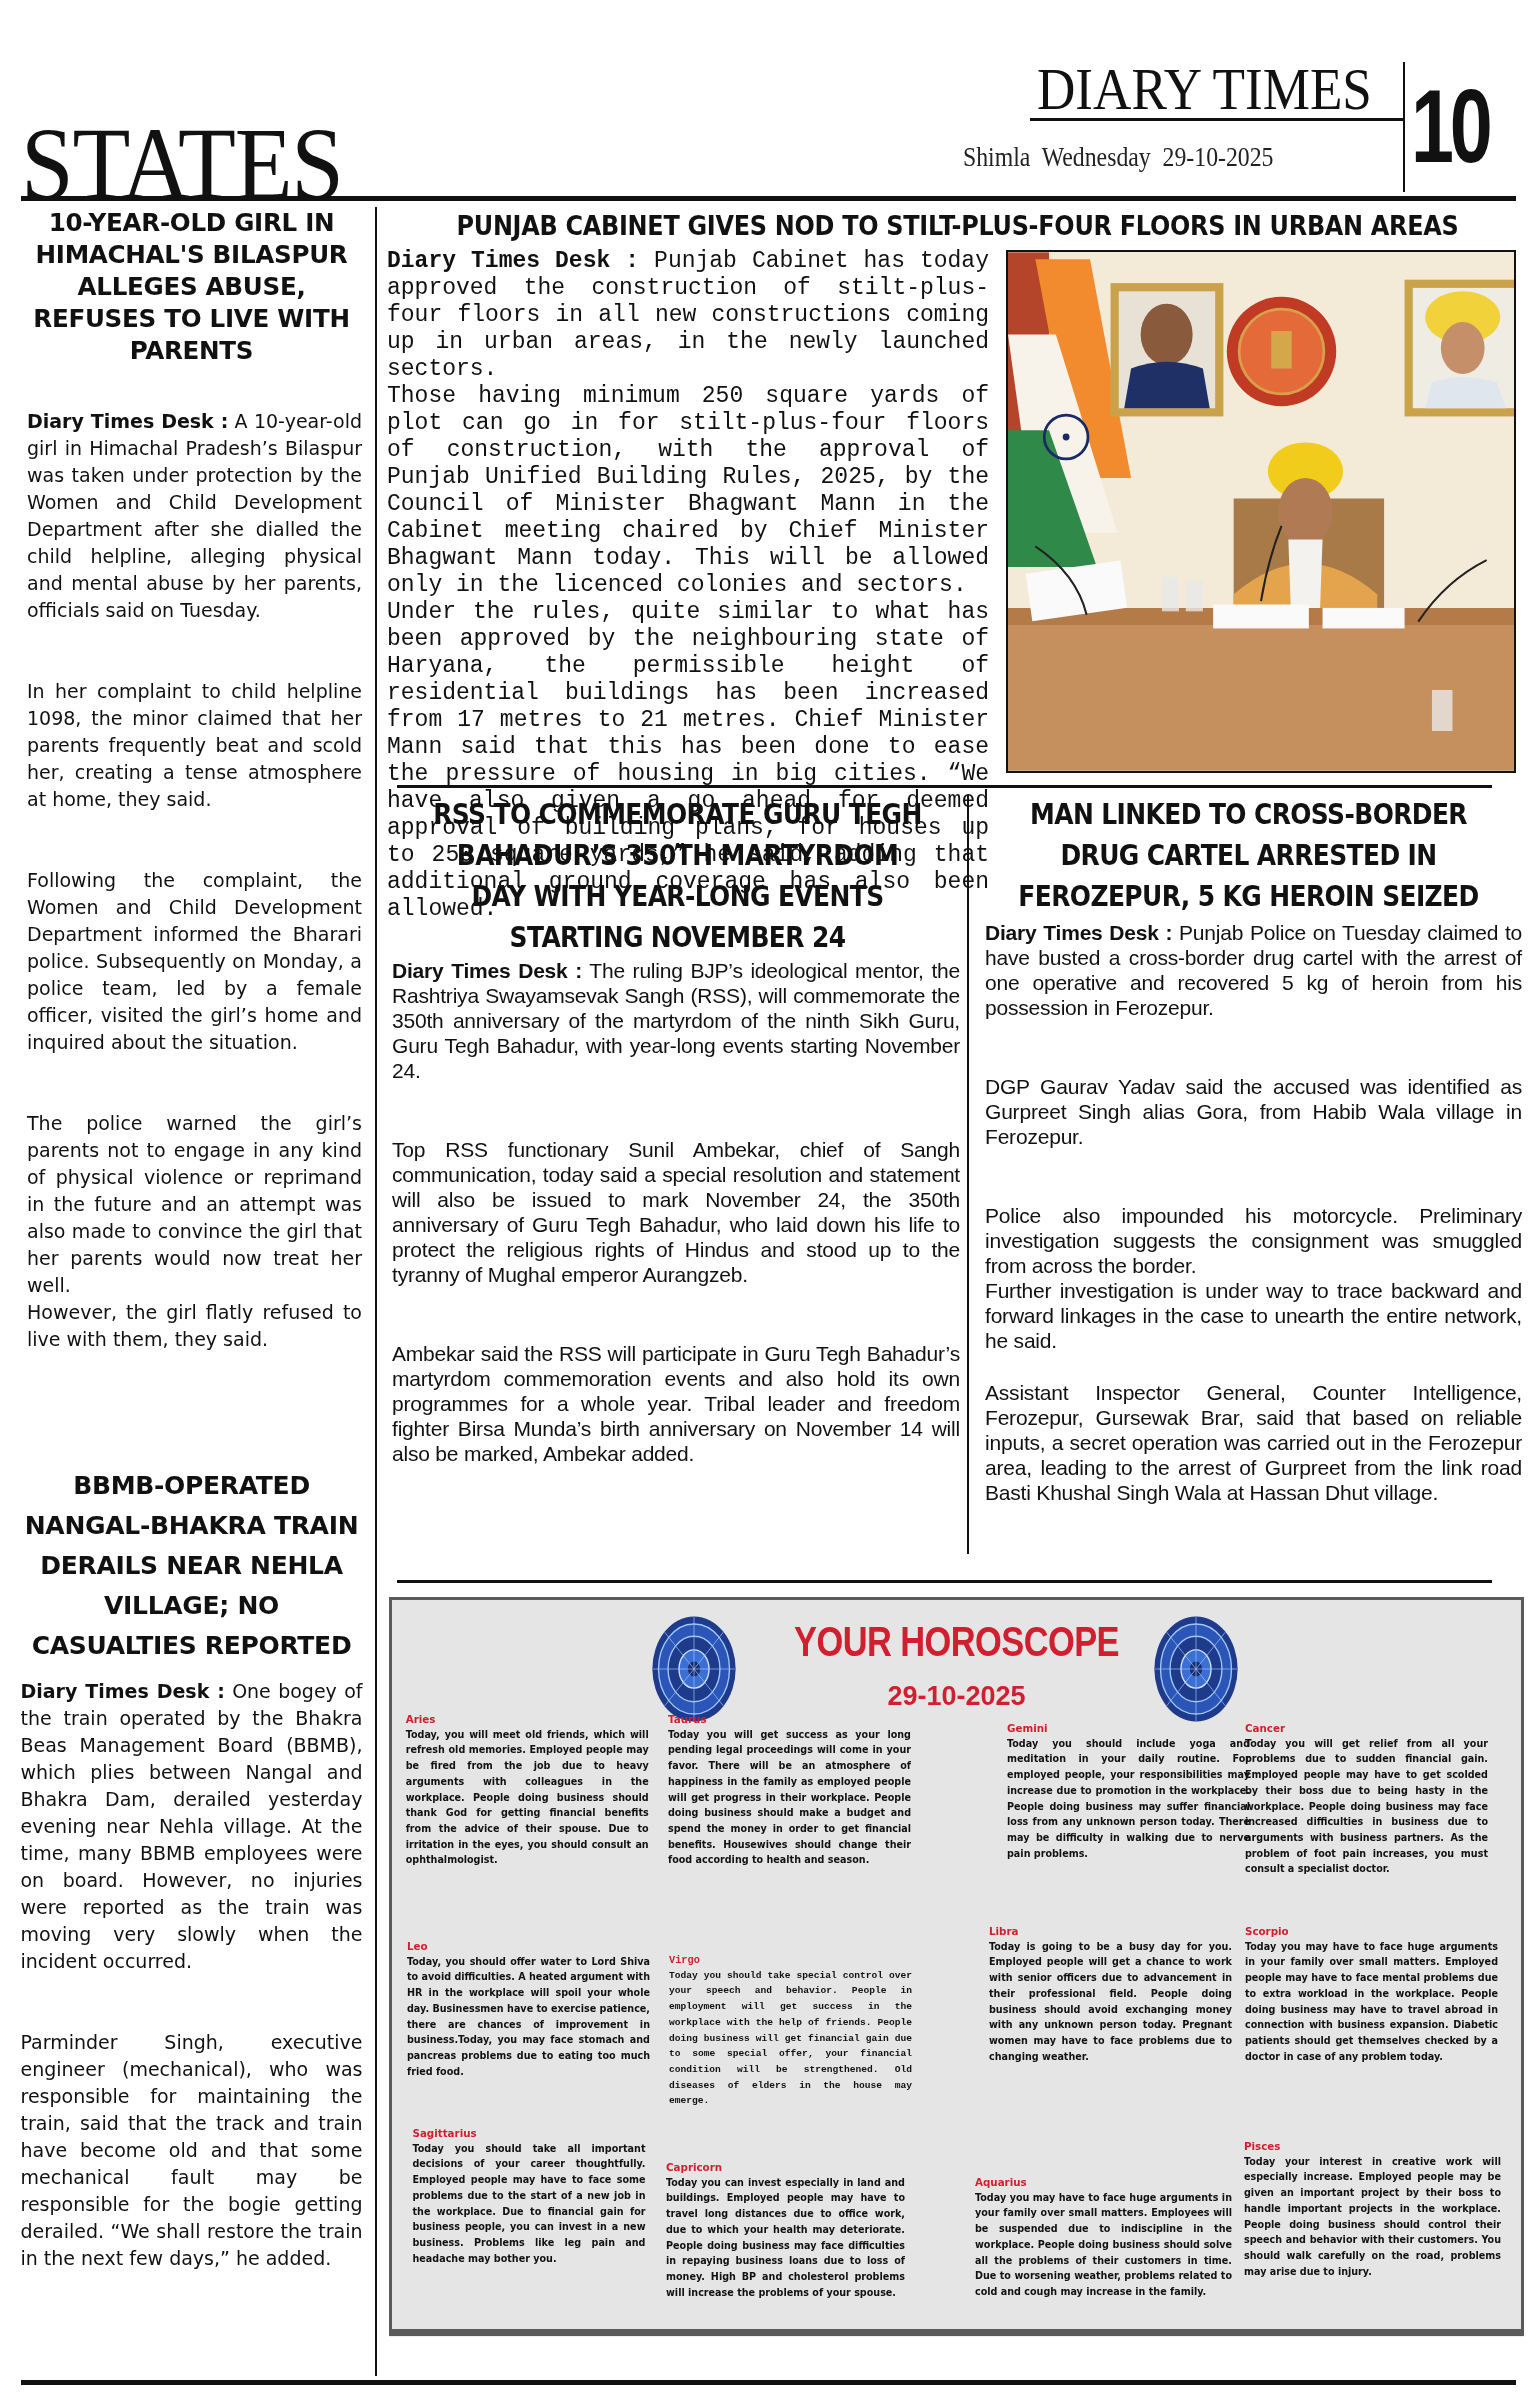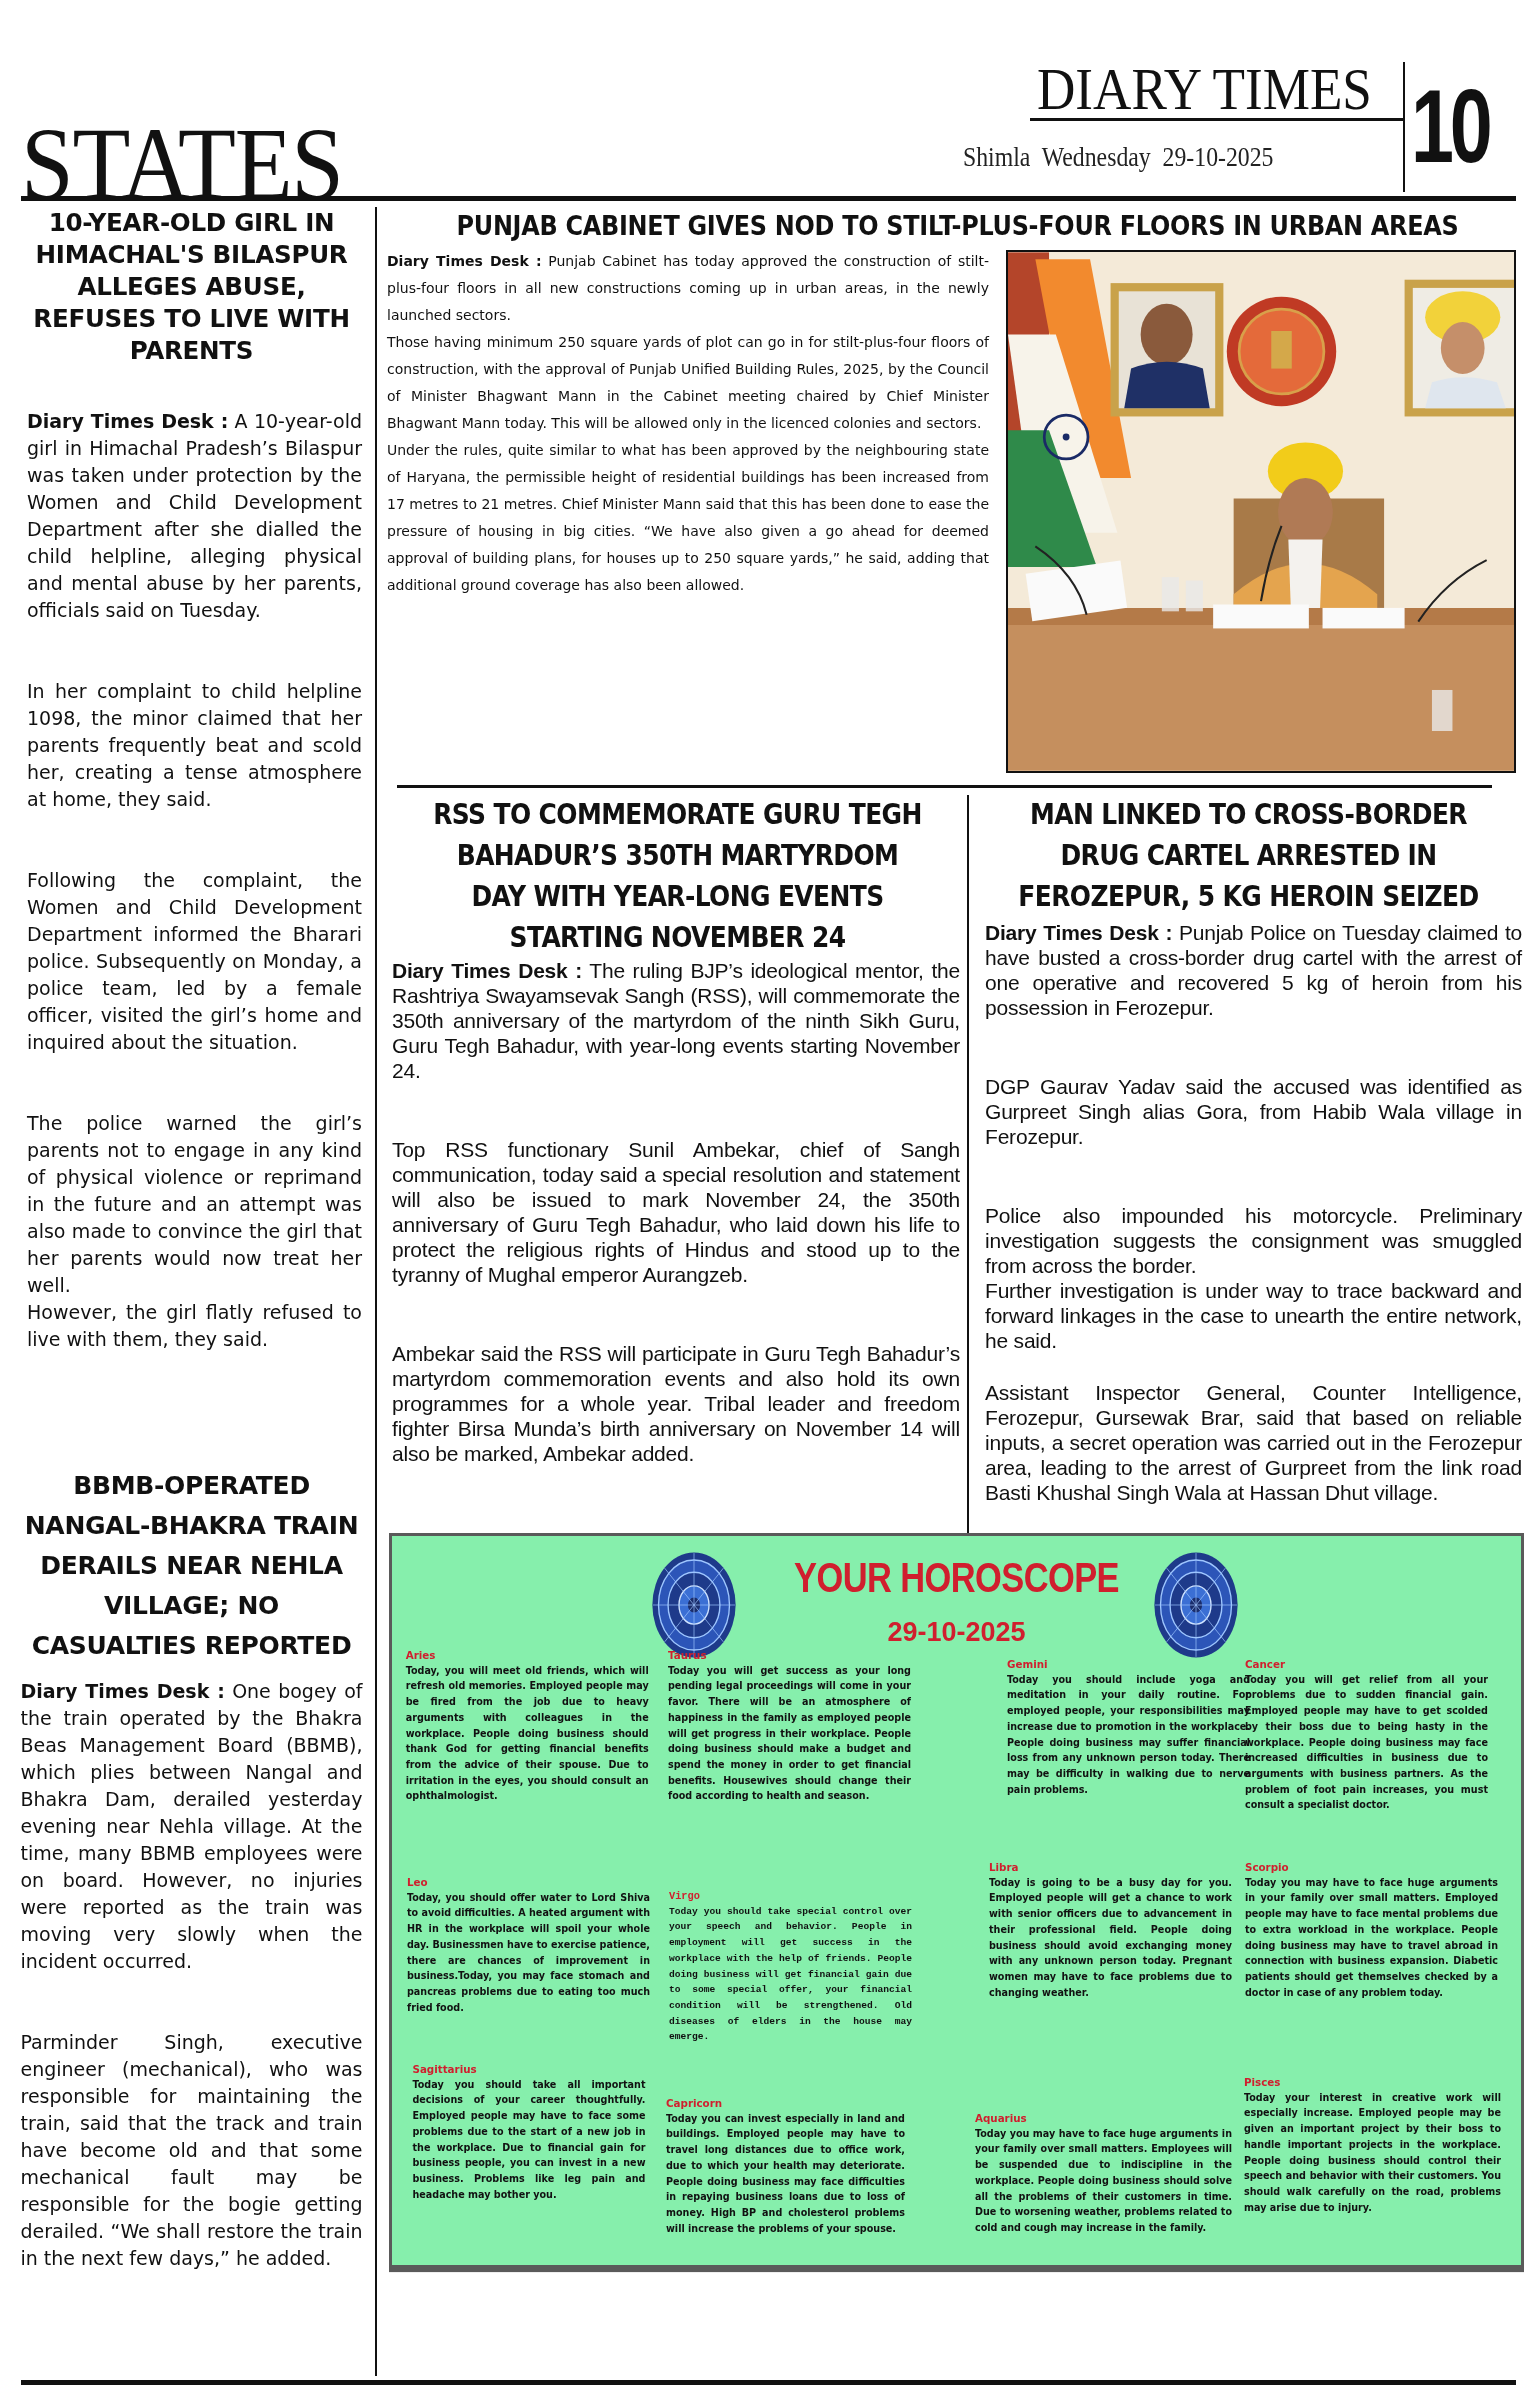--- a/index.html
+++ b/index.html
@@ -35,21 +35,21 @@
 
   .col-left { left: 27px; width: 335px; }
   .col-punjab { left: 387px; width: 602px; top: 248px; }
   .col-rss { left: 392px; width: 568px; top: 958px; }
   .col-man { left: 985px; width: 537px; top: 920px; }
 
   
   .photo { left: 1006px; top: 250px; width: 506px; height: 519px; border: 2.1px solid #111; overflow: hidden; background: #f5ecdc; }
 
   
-  .horo { left: 389px; top: 1533px; width: 1129px; height: 729px; background: #86efac; border: 3.4px solid #5a5a5a; border-top-width: 3.4px; box-shadow: 0 4.1px 0 #5a5a5a; }
+  .horo { left: 389px; top: 1597px; width: 1129px; height: 729px; background: #e5e5e5; border: 3.4px solid #5a5a5a; border-top-width: 3.4px; box-shadow: 0 4.1px 0 #5a5a5a; }
   .horo-title { position: absolute; left: 0; width: 100%; top: 20.5px; text-align: center; font-family: "Liberation Sans", sans-serif; font-weight: 700; color: #d01f2e; font-size: 42px; line-height: 1; letter-spacing: -0.7px; transform: scaleX(0.82); }
   .horo-date { position: absolute; left: 0; width: 100%; top: 81px; text-align: center; font-family: "Liberation Sans", sans-serif; font-weight: 700; color: #d01f2e; font-size: 27px; }
   .zodiac-wheel { position: absolute; top: 15px; width: 86px; height: 108px; }
   .sign { position: absolute; font-family: "DejaVu Sans", sans-serif; font-weight: 700; font-size: 9.6px; line-height: 15.7px; text-align: justify; color: #111; }
   .sign .name { color: #d01f2e; font-size: 10.3px; display: block; line-height: 13.7px; }
 
   .bottom-rule { left: 20.5px; top: 2380px; width: 1495px; height: 4.8px; background: #111; }
 </style>
 </head>
 <body>
@@ -84,21 +84,21 @@
 
 <div class="abs hl hl-bbmb">BBMB-OPERATED NANGAL-BHAKRA TRAIN DERAILS NEAR NEHLA VILLAGE; NO CASUALTIES REPORTED</div>
 <div class="abs body col-left" style="top:1678px; left:20.5px; width:342px;">
   <p><span class="lead">Diary Times Desk :</span> <span>One bogey of the train operated by the Bhakra Beas Management Board (BBMB), which plies between Nangal and Bhakra Dam, derailed yesterday evening near Nehla village. At the time, many BBMB employees were on board. However, no injuries were reported as the train was moving very slowly when the incident occurred.</span></p>
   <div class="gap"></div>
     <div class="gap"></div>
   <p>Parminder Singh, executive engineer (mechanical), who was responsible for maintaining the train, said that the track and train have become old and that some mechanical fault may be responsible for the bogie getting derailed. “We shall restore the train in the next few days,” he added.</p>
 </div>
 
 <div class="abs hl hl-punjab">PUNJAB CABINET GIVES NOD TO STILT-PLUS-FOUR FLOORS IN URBAN AREAS</div>
-<div class="abs body col-punjab" style="width:602px; font-size:14px;">
+<div class="abs body col-punjab" style="width:602px; font-size:23px;font-family:Liberation Mono, monospace;">
   <p><span class="lead">Diary Times Desk :</span> <span>Punjab Cabinet has today approved the construction of stilt-plus-four floors in all new constructions coming up in urban areas, in the newly launched sectors.</span></p>
   <p>Those having minimum 250 square yards of plot can go in for stilt-plus-four floors of construction, with the approval of Punjab Unified Building Rules, 2025, by the Council of Minister Bhagwant Mann in the Cabinet meeting chaired by Chief Minister Bhagwant Mann today. This will be allowed only in the licenced colonies and sectors.</p>
   <p>Under the rules, quite similar to what has been approved by the neighbouring state of Haryana, the permissible height of residential buildings has been increased from 17 metres to 21 metres. Chief Minister Mann said that this has been done to ease the pressure of housing in big cities. “We have also given a go ahead for deemed approval of building plans, for houses up to 250 square yards,” he said, adding that additional ground coverage has also been allowed.</p>
 </div>
 
 <div class="abs photo">
   <svg width="506" height="519" viewBox="0 0 740 758">
     <rect x="0" y="0" width="740" height="758" fill="#f4ead8"></rect>
 
     <rect x="0" y="0" width="60" height="300" fill="#b4452a"></rect>

